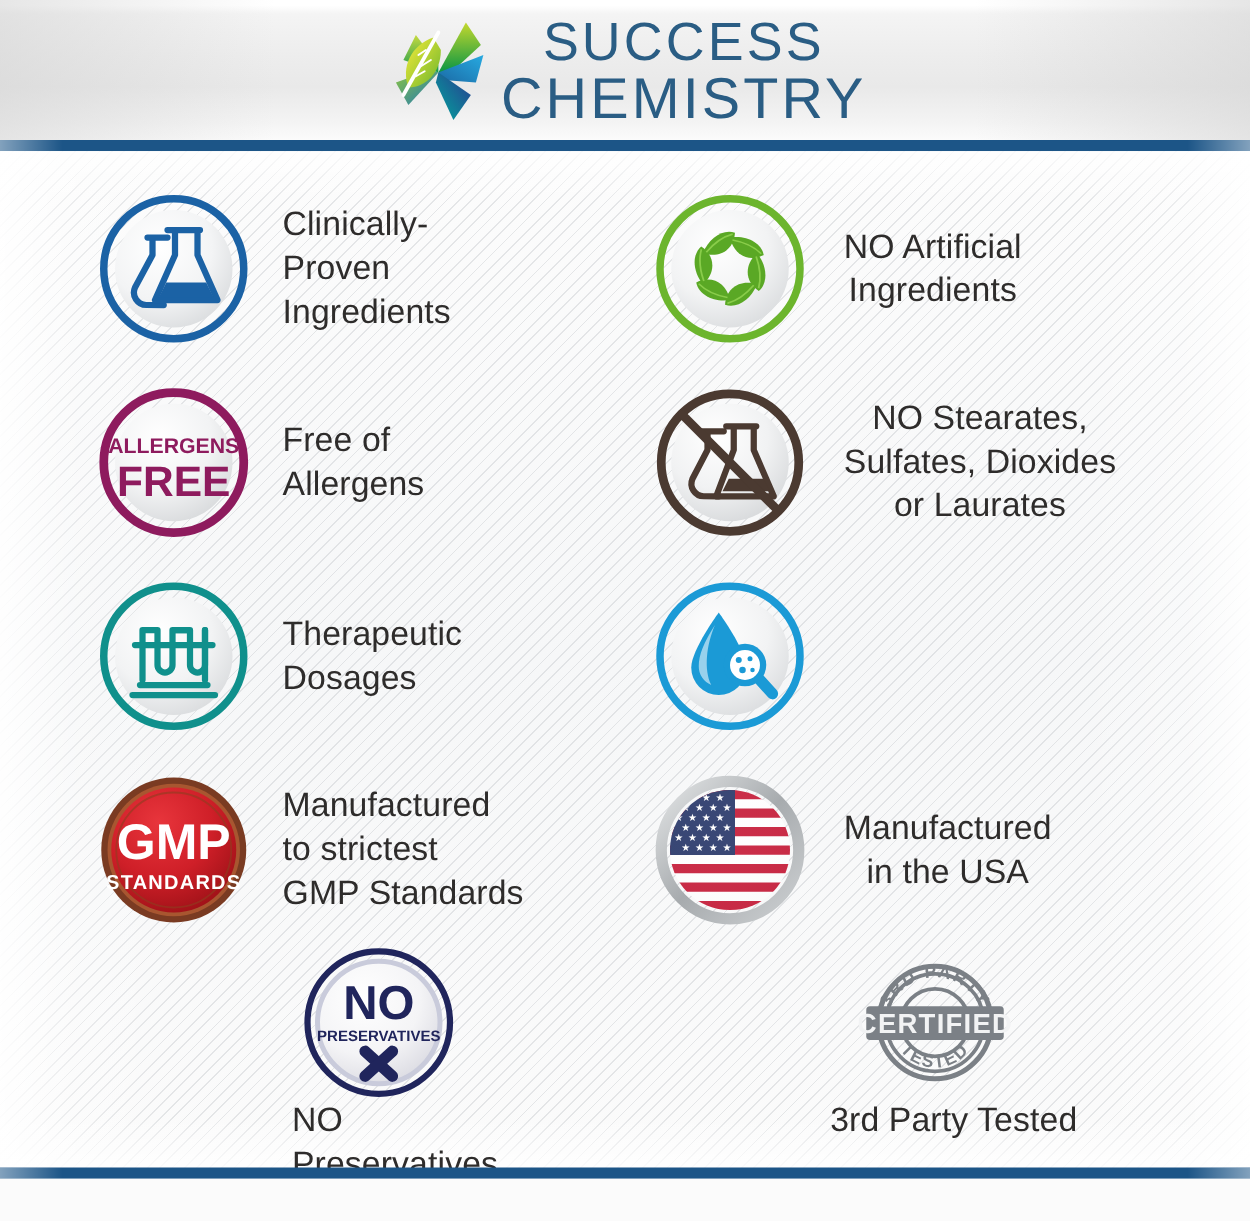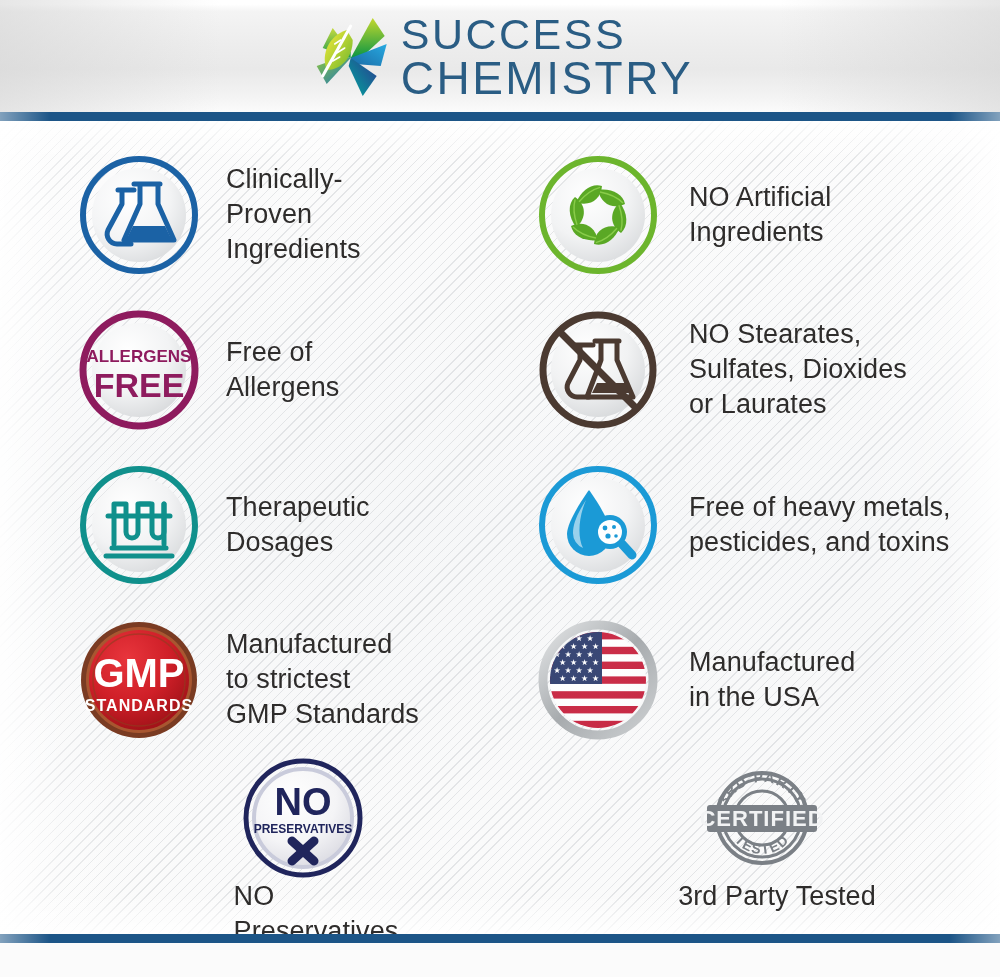--- a/index.html
+++ b/index.html
@@ -23,21 +23,21 @@
     content:"";position:absolute;left:0;top:0;width:1000px;height:112px;
     background:linear-gradient(90deg,rgba(210,210,210,.55) 0%,rgba(255,255,255,0) 22%,rgba(255,255,255,0) 78%,rgba(210,210,210,.55) 100%);
   }
   .logo-wrap{
     position:absolute;left:50%;top:14px;transform:translateX(-50%);
     display:flex;align-items:center;gap:10px;
   }
   .logo-mark{width:84px;height:86px;display:block;}
   .logo-type{
     display:flex;flex-direction:column;justify-content:center;
-    color:#2a5d84;line-height:.97;letter-spacing:2.5px;
+    color:#2a5d84;line-height:.97;letter-spacing:2.5px;text-align:center;
   }
   .logo-type .l1{font-size:43px;}
   .logo-type .l2{font-size:46px;}
 
   .rule{position:absolute;left:0;width:1000px;height:9px;background:#1c5587;}
   .rule-top{top:112px;}
   .rule-bottom{top:934px;}
   .rule:after{
     content:"";position:absolute;left:0;top:0;width:1000px;height:9px;
     background:linear-gradient(90deg,rgba(255,255,255,.45) 0%,rgba(255,255,255,0) 5%,rgba(255,255,255,0) 95%,rgba(255,255,255,.45) 100%);
@@ -60,21 +60,21 @@
       linear-gradient(90deg,rgba(255,255,255,.92) 0%,rgba(255,255,255,.25) 6%,rgba(255,255,255,0) 14%,rgba(255,255,255,0) 86%,rgba(255,255,255,.3) 95%,rgba(255,255,255,.95) 100%),
       linear-gradient(180deg,rgba(255,255,255,.85) 0%,rgba(255,255,255,0) 5%,rgba(255,255,255,0) 95%,rgba(255,255,255,.85) 100%);
     pointer-events:none;
   }
   .footer-strip{position:absolute;left:0;top:943px;width:1000px;height:34px;background:#fbfbfb;}
 
   
   .grid{position:absolute;left:0;top:121px;width:1000px;height:631px;}
   .col{position:absolute;top:0;width:450px;height:813px;}
   .col-left{left:78px;}
-  .col-right{left:537px;}
+  .col-right{left:523px;text-align:center;}
 
   .row{position:absolute;left:0;width:450px;height:155px;display:flex;align-items:center;}
   .row.r0{top:16px;}
   .row.r1{top:171px;}
   .row.r2{top:326px;}
   .row.r3{top:481px;}
   .row.r4{top:636px;flex-direction:column;}
 
   .badge{width:122px;height:122px;flex:0 0 122px;position:relative;}
   .badge svg{display:block;width:122px;height:122px;}
@@ -365,22 +365,20 @@
             <circle cx="73" cy="68" r="12" fill="#ffffff"></circle>
             <g fill="#1b9ad6">
               <circle cx="68" cy="64" r="2.4"></circle>
                 <circle cx="77" cy="63" r="2"></circle>
               <circle cx="71" cy="72" r="2.6"></circle>
                 <circle cx="79" cy="72" r="1.8"></circle>
             </g>
             <path d="M85 80 L95 91" stroke="#1b9ad6" stroke-width="9" stroke-linecap="round"></path>
           </svg>
         </div>
-        <div class="label">Free of heavy metals,
-pesticides, and toxins</div>
       </div>
 
       <div class="row r3">
         <div class="badge">
           <svg viewBox="0 0 122 122">
             <defs>
               <clipPath id="flagClip">
                   <circle cx="61" cy="61" r="48"></circle>
                 </clipPath>
               <linearGradient id="ringG" x1="0" y1="0" x2="1" y2="1">

